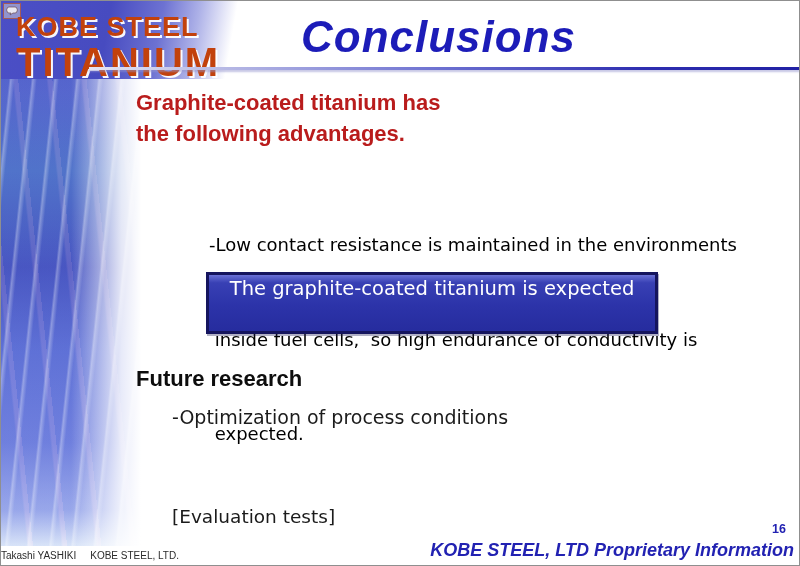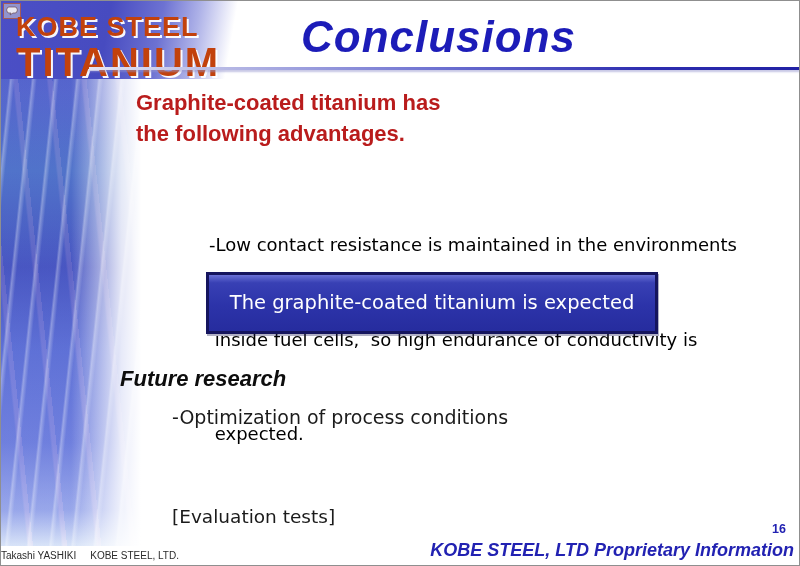--- a/index.html
+++ b/index.html
@@ -41,24 +41,24 @@
     box-shadow:0 2px 2px rgba(150,150,205,.55);
   }
   .heading{position:absolute;left:135px;top:86px;font-size:22px;font-weight:bold;color:#b91c1c;line-height:31px;}
   .body-font{font-family:"DejaVu Sans",sans-serif;}
   .advantage{position:absolute;left:160px;top:165px;font-size:18px;color:#000000;line-height:31.5px;white-space:pre;margin-left:48px;}
   .callout{
     position:absolute;left:205px;top:271px;width:452px;height:62px;
     border:3px solid #15155e;box-sizing:border-box;
     background:linear-gradient(180deg,#6a71d6 0%,#3840b4 14%,#2c33a9 55%,#262c9e 100%);
     color:#ffffff;font-size:19.5px;line-height:28px;
-    display:flex;flex-direction:row;align-items:center;justify-content:center;
+    display:flex;flex-direction:column;align-items:center;
     box-shadow:1px 2px 0 rgba(30,30,90,.35);
   }
-  .future-heading{position:absolute;left:119px;top:365px;font-size:22px;font-weight:bold;color:#0d0d0d;font-style:italic;}
+  .future-heading{position:absolute;left:135px;top:365px;font-size:22px;font-weight:bold;color:#0d0d0d;}
   .future-item{position:absolute;left:171px;top:405px;font-size:19px;color:#1b1b1b;white-space:pre;}
   .evaluation{position:absolute;left:171px;top:441px;font-size:18.5px;color:#1b1b1b;line-height:30px;white-space:pre;}
   .credit-strip{
     position:absolute;left:0;bottom:0;width:218px;height:19px;
     background:linear-gradient(90deg,#ffffff 78%,rgba(255,255,255,0) 100%);
     display:flex;align-items:center;
   }
   .credit-strip .txt{font-size:10px;color:#2b2b2b;}
   .credit-strip .sep{display:inline-block;width:14px;}
   .page-number{position:absolute;right:13px;top:521px;font-size:12.5px;font-weight:bold;color:#2222b2;}

